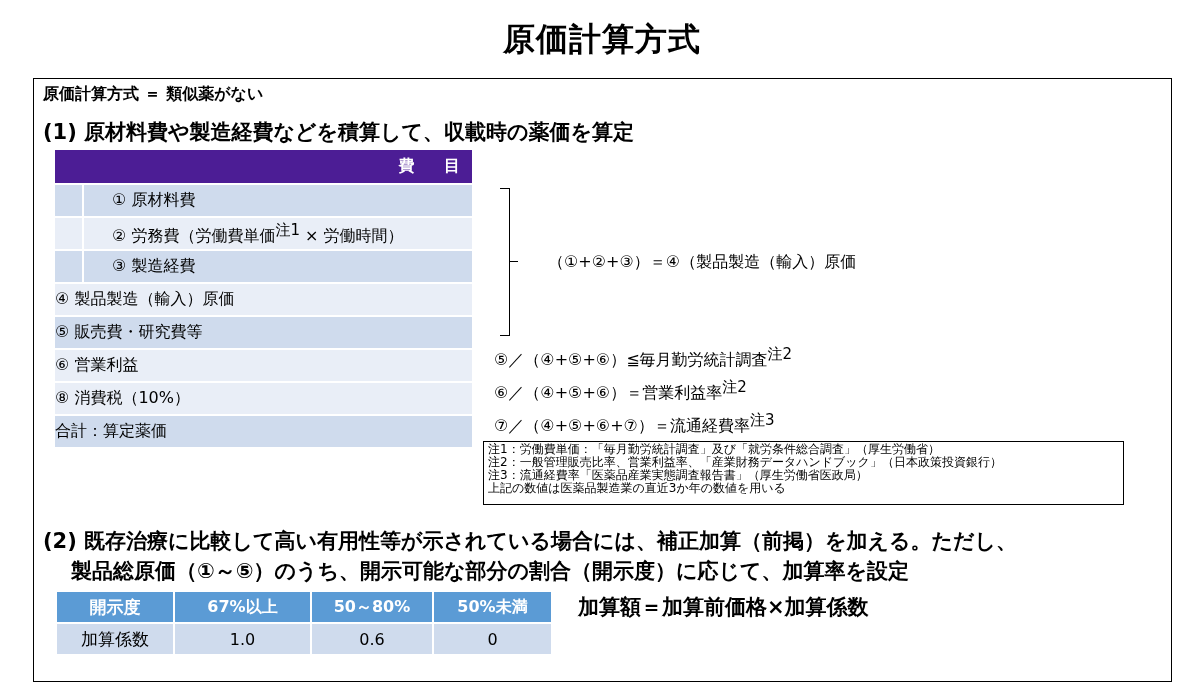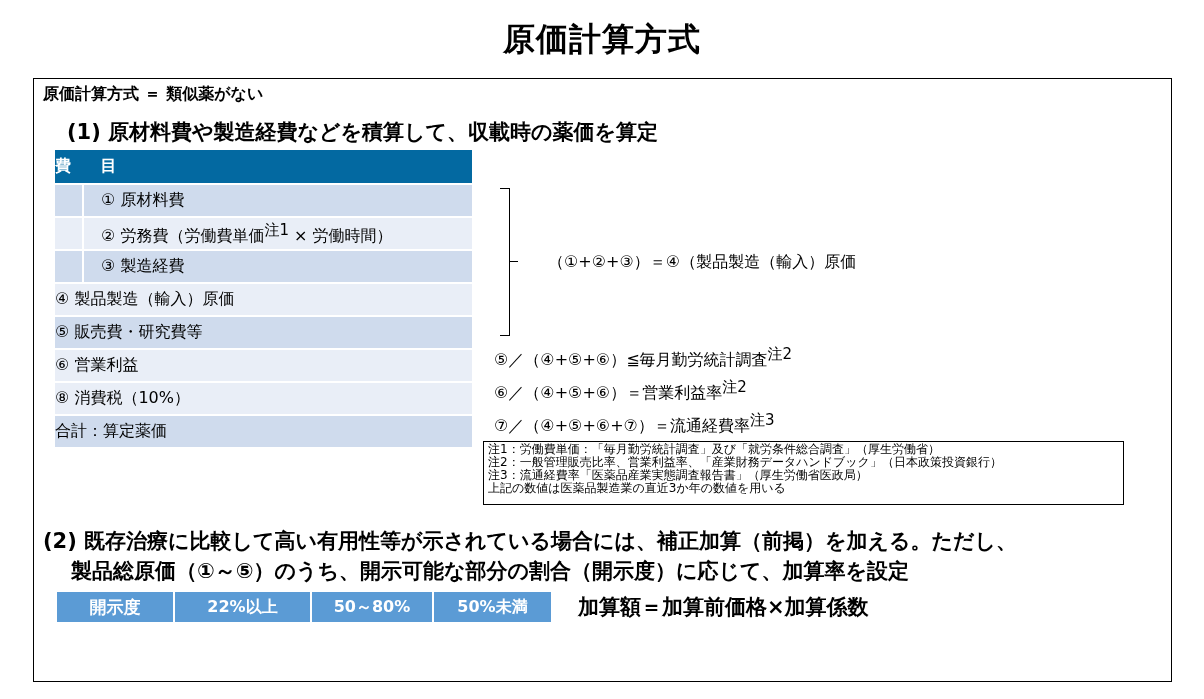--- a/index.html
+++ b/index.html
@@ -9,30 +9,30 @@
     }
     .slide-title {
       position: absolute; left: 0; top: 18px; width: 1204px; text-align: center;
       font-size: 32px; font-weight: bold; letter-spacing: 1px;
     }
     .frame {
       position: absolute; left: 33px; top: 78px; width: 1139px; height: 604px;
       border: 1.5px solid #000; box-sizing: border-box;
     }
     .heading1 { position: absolute; left: 43px; top: 84px; font-size: 16px; font-weight: bold; white-space: nowrap; }
-    .heading2 { position: absolute; left: 43px; top: 118px; font-size: 21px; font-weight: bold; white-space: nowrap; margin-left: 24px; }
+    .heading2 { position: absolute; left: 43px; top: 118px; font-size: 21px; font-weight: bold; white-space: nowrap; }
 
     
     .cost-table { position: absolute; left: 55px; top: 150px; width: 417px; }
     .ct-row { position: relative; height: 33px; box-sizing: border-box; border-bottom: 2px solid #ffffff; display: flex; align-items: center; font-size: 16px; }
-    .ct-head { background: #0369a1; color: #fff; font-weight: bold; justify-content: flex-start; letter-spacing: 12px; height: 35px; }
+    .ct-head { background: #4c1d95; color: #fff; font-weight: bold; justify-content: flex-end; letter-spacing: 12px; height: 35px; }
     .ct-dark { background: #cfdbed; }
     .ct-light { background: #e9eef7; }
     .ct-indent { width: 29px; height: 100%; border-right: 2px solid #ffffff; box-sizing: border-box; flex: none; }
-    .ct-row .lbl { padding-left: 17px; white-space: nowrap; }
+    .ct-row .lbl { padding-left: 28px; white-space: nowrap; }
     .ct-row.full .lbl { padding-left: 0; }
     .ct-row.total { justify-content: flex-start; }
     .ct-row.total .lbl { padding-left: 0; }
     sup.note { font-size: 15px; vertical-align: 6px; }
 
     
     .bracket {
       position: absolute; left: 500px; top: 188px; width: 10px; height: 148px;
       border-top: 1.5px solid #000; border-right: 1.5px solid #000; border-bottom: 1.5px solid #000; box-sizing: border-box;
     }
@@ -123,20 +123,26 @@
 
 <div class="para2">
   <div>(2) 既存治療に比較して高い有用性等が示されている場合には、補正加算（前掲）を加える。ただし、</div>
   <div class="l2">製品総原価（①～⑤）のうち、開示可能な部分の割合（開示度）に応じて、加算率を設定</div>
 </div>
 
 <table class="disc-table">
   <tbody>
       <tr class="h">
     <td class="c0">開示度</td>
-    <td class="c1">22%以上</td>
+    <td class="c1">67%以上</td>
     <td class="c2">50～80%</td>
     <td class="c3">50%未満</td>
+  </tr>
+  <tr class="v">
+    <td>加算係数</td>
+    <td>1.0</td>
+    <td>0.6</td>
+    <td>0</td>
   </tr>
 </tbody>
   </table>
 
 <div class="formula-final">加算額＝加算前価格×加算係数</div>
 
 </body></html>

